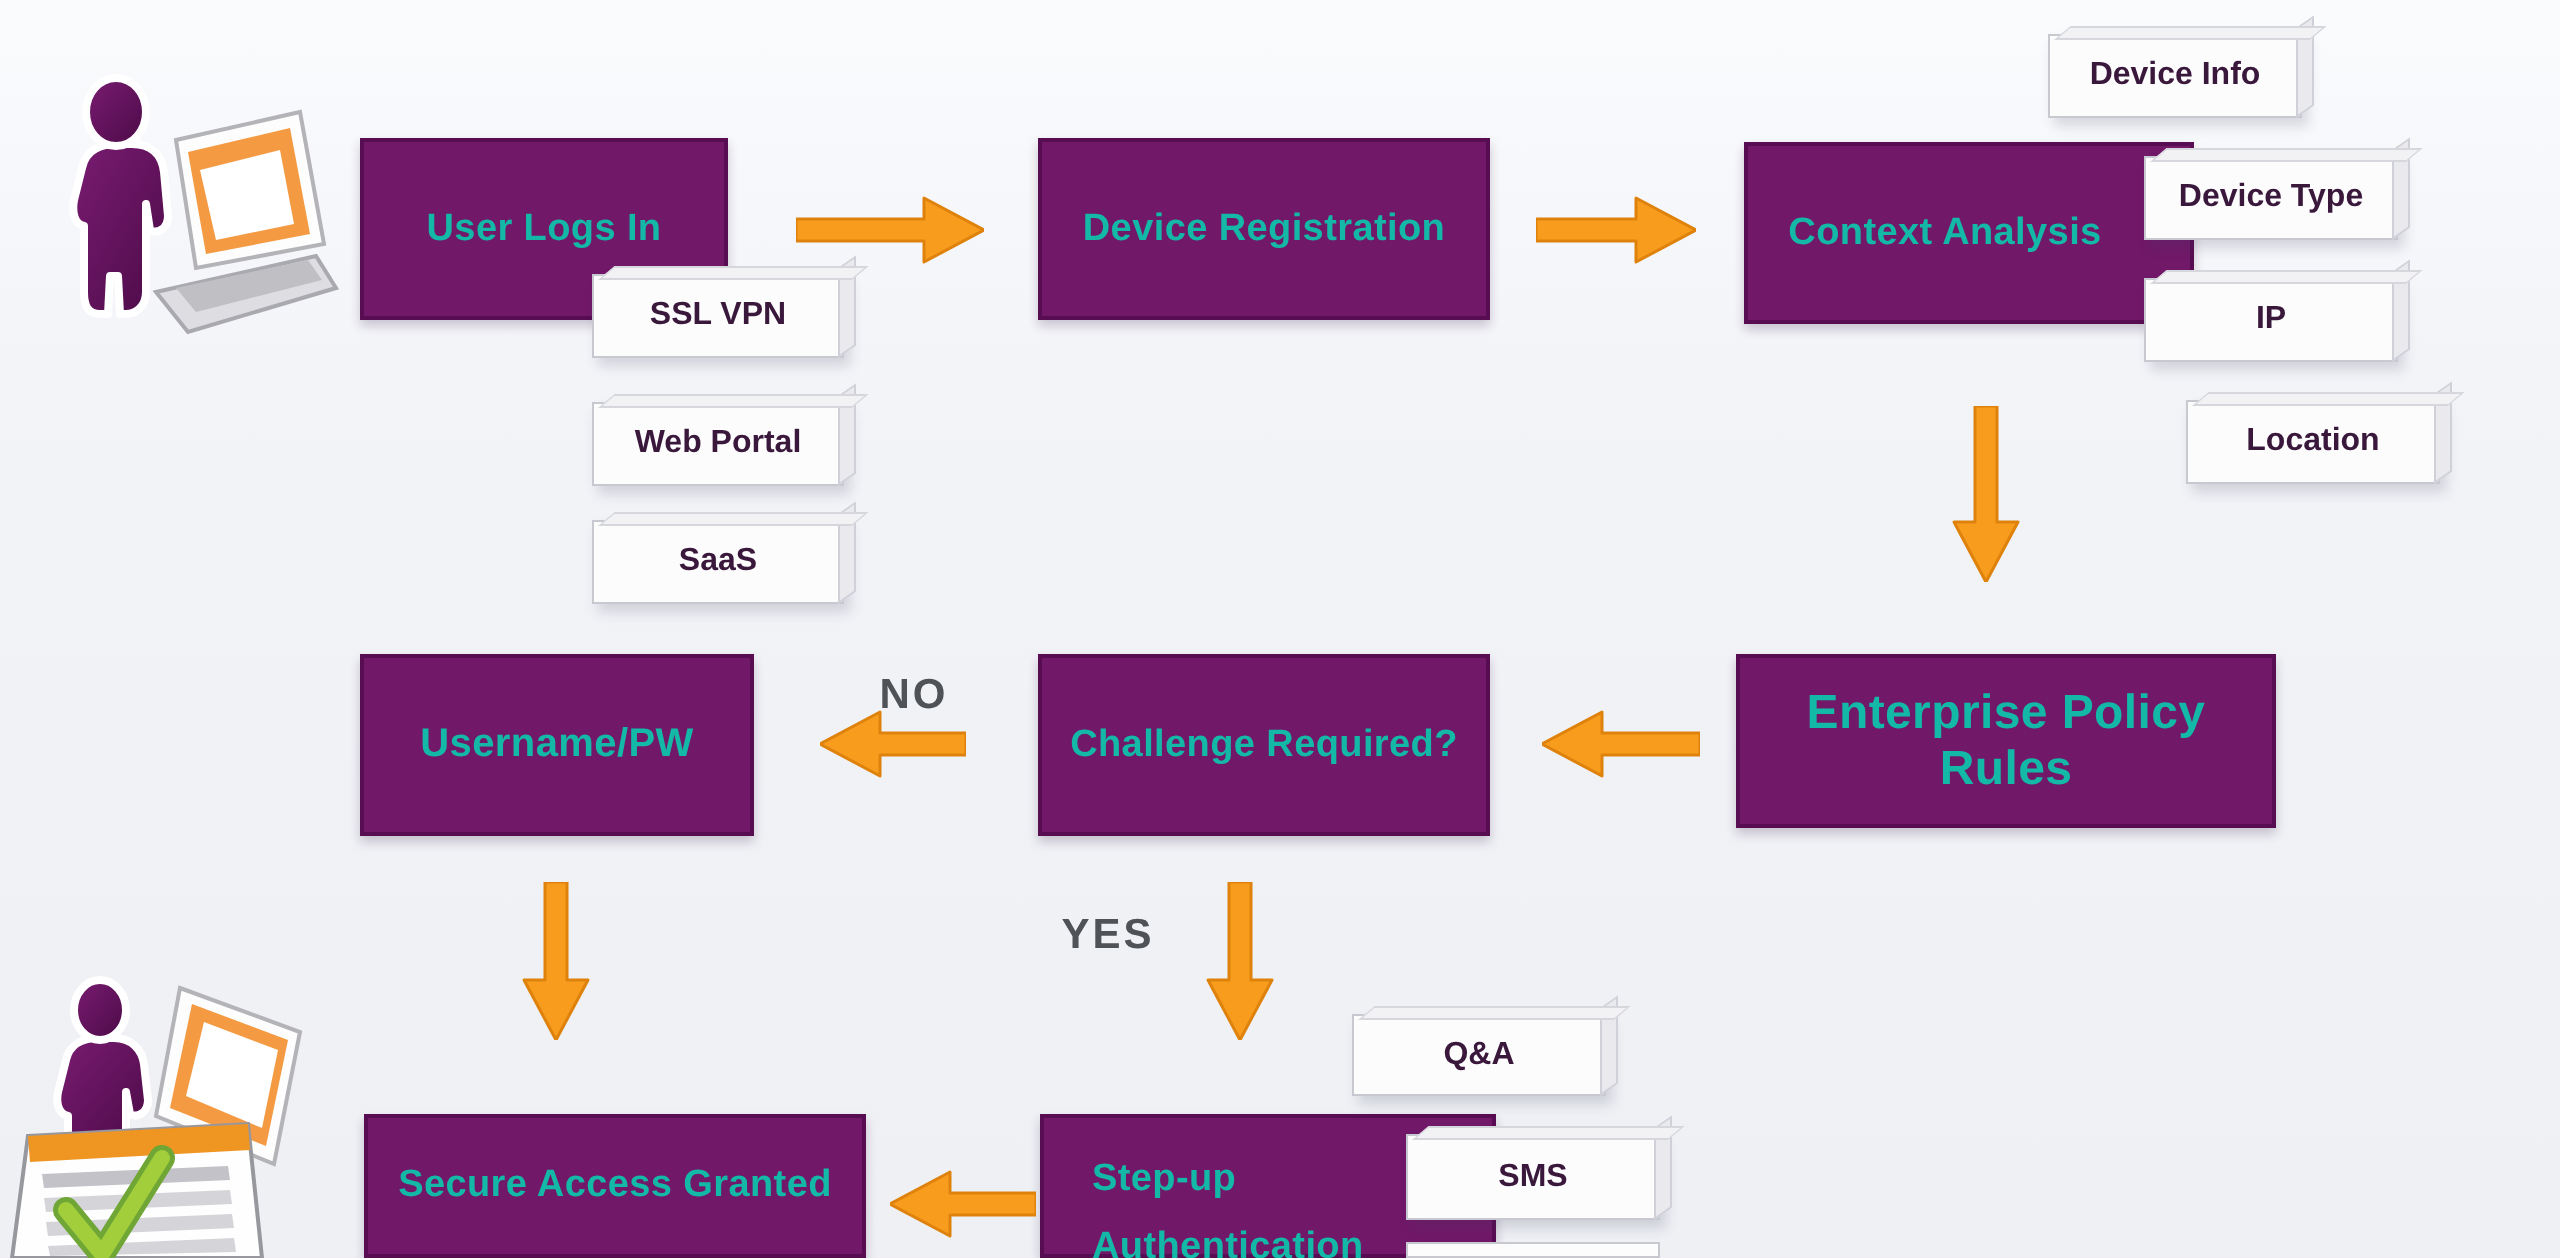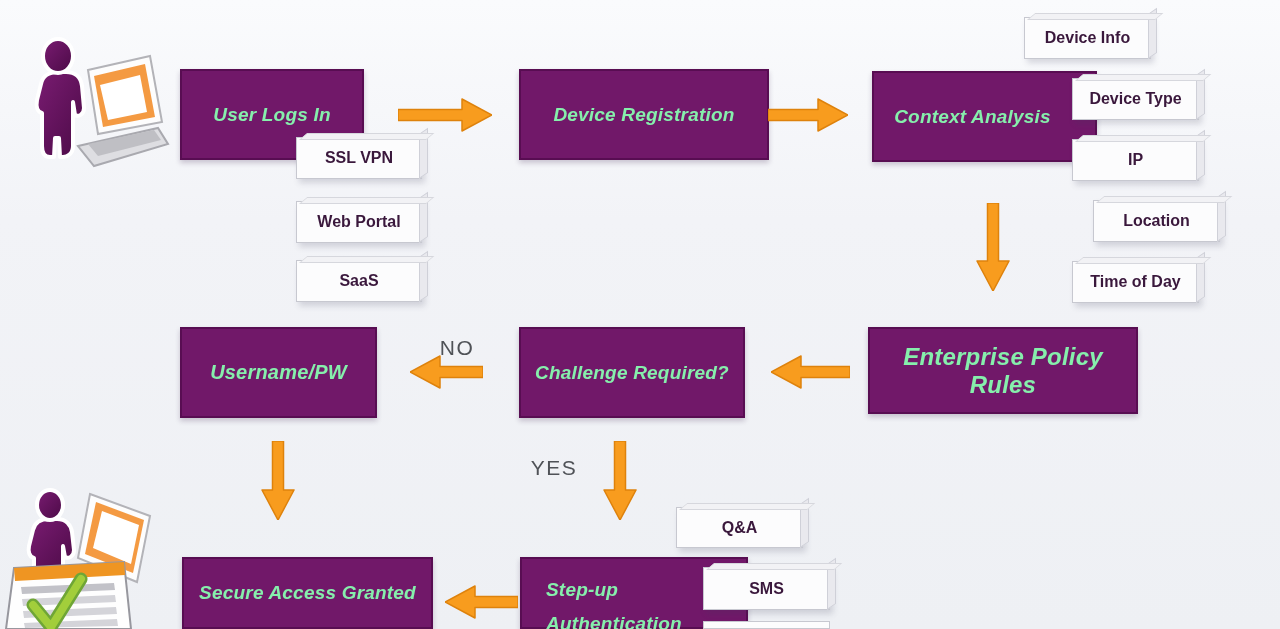--- a/index.html
+++ b/index.html
@@ -3,23 +3,23 @@
 <meta charset="utf-8">
 <style>
   html,body{margin:0;padding:0;background:#e8e9ee;}
   .stage{
     position:relative;width:1280px;height:629px;overflow:hidden;
     background:linear-gradient(180deg,#fafbfd 0%,#f2f3f7 35%,#eef0f4 100%);
     font-family:"Liberation Sans",sans-serif;
   }
   .pbox{
     position:absolute;background:#711869;border:2px solid #580d52;
-    color:#86efac;font-weight:bold;font-size:19px;letter-spacing:.2px;
+    color:#14b8a6;font-weight:bold;font-size:19px;letter-spacing:.2px;
     display:flex;align-items:center;justify-content:center;text-align:center;
-    box-shadow:0 3px 5px rgba(50,25,70,.22);z-index:1;box-sizing:border-box;font-style:italic;
+    box-shadow:0 3px 5px rgba(50,25,70,.22);z-index:1;box-sizing:border-box;
   }
   .pbox.step{display:block;text-align:left;padding:14px 0 0 24px;line-height:34px;}
   .chip{
     position:absolute;background:#fcfcfd;border:1px solid #c7c8d0;
     color:#3a183c;font-weight:bold;font-size:16px;
     display:flex;align-items:center;justify-content:center;text-align:center;
     box-shadow:3px 4px 6px rgba(60,60,90,.18);z-index:3;box-sizing:border-box;
   }
   .chip::before{ 
     content:"";position:absolute;top:-4px;right:-7px;width:7px;height:calc(100% + 3px);
@@ -30,21 +30,21 @@
     content:"";position:absolute;left:2px;right:-5px;top:-5px;height:5px;
     background:#f2f2f5;border:1px solid #d6d7dd;transform:skewX(-50deg);
     transform-origin:bottom;z-index:-1;
   }
   .chip.sliver{box-shadow:none;}
   .chip.sliver::before,.chip.sliver::after{display:none;}
   .arrow{position:absolute;z-index:2;}
   .arrow polygon{fill:#f89c1e;stroke:#de820c;stroke-width:1.5;stroke-linejoin:round;}
   .edge-label{
     position:absolute;z-index:2;color:#4f5257;font-size:21px;letter-spacing:1.5px;
-    font-weight:normal;text-align:center;
+    font-weight:bold;text-align:center;
   }
   .illus{position:absolute;z-index:2;}
 </style>
 </head>
 <body>
 
 <div class="stage">
 
   <svg class="illus" style="left:8px;top:18px" width="165" height="165" viewBox="0 0 165 165">
     <defs>
@@ -82,21 +82,21 @@
     <polygon points="21,109 114,105 115,112 22,116" fill="#c2c2c8"></polygon>
     <polygon points="22,121 115,117 116,124 23,128" fill="#d4d4d9"></polygon>
     <polygon points="23,133 116,129 117,136 24,140" fill="#d4d4d9"></polygon>
     <polygon points="24,145 117,141 118,148 25,150" fill="#d4d4d9"></polygon>
     <path d="M33 127 L51 149 L81 101" fill="none" stroke="#6fa636" stroke-width="13" stroke-linecap="round" stroke-linejoin="round"></path>
     <path d="M33 127 L51 149 L81 101" fill="none" stroke="#a2ce3b" stroke-width="8" stroke-linecap="round" stroke-linejoin="round"></path>
   </svg>
 
   <div class="pbox" style="left:180px;top:69px;width:184px;height:91px">User Logs In</div>
 
-  <div class="pbox" style="left:519px;top:69px;width:250px;height:91px">Device Registration</div>
+  <div class="pbox" style="left:519px;top:69px;width:226px;height:91px">Device Registration</div>
 
   <div class="pbox" style="left:872px;top:71px;width:225px;height:91px;padding-right:24px">Context Analysis</div>
 
   <div class="pbox" style="left:868px;top:327px;width:270px;height:87px;font-size:24px">Enterprise Policy Rules</div>
 
   <div class="pbox" style="left:519px;top:327px;width:226px;height:91px">Challenge Required?</div>
 
   <div class="pbox" style="left:180px;top:327px;width:197px;height:91px;font-size:20px">Username/PW</div>
 
   <div class="pbox" style="left:182px;top:557px;width:251px;height:72px">Secure Access Granted</div>
@@ -104,21 +104,20 @@
   <div class="pbox step" style="left:520px;top:557px;width:228px;height:72px">Step-up Authentication</div>
 
   <div class="chip" style="left:296px;top:137px;width:126px;height:42px">SSL VPN</div>
   <div class="chip" style="left:296px;top:201px;width:126px;height:42px">Web Portal</div>
   <div class="chip" style="left:296px;top:260px;width:126px;height:42px">SaaS</div>
 
   <div class="chip" style="left:1024px;top:17px;width:127px;height:42px">Device Info</div>
   <div class="chip" style="left:1072px;top:78px;width:127px;height:42px">Device Type</div>
   <div class="chip" style="left:1072px;top:139px;width:127px;height:42px">IP</div>
   <div class="chip" style="left:1093px;top:200px;width:127px;height:42px">Location</div>
-  <div class="chip" style="left:1072px;top:261px;width:127px;height:42px">Time of Day</div>
 
   <div class="chip" style="left:676px;top:507px;width:127px;height:41px">Q&amp;A</div>
   <div class="chip" style="left:703px;top:567px;width:127px;height:43px">SMS</div>
   <div class="chip sliver" style="left:703px;top:621px;width:127px;height:8px"></div>
 
   <svg class="arrow" style="left:398px;top:97px" width="94" height="36" viewBox="0 0 94 36">
     <polygon points="0,12.5 64,12.5 64,2 94,18 64,34 64,23.5 0,23.5"></polygon>
   </svg>
   <svg class="arrow" style="left:768px;top:97px" width="80" height="36" viewBox="0 0 80 36">
     <polygon points="0,12.5 50,12.5 50,2 80,18 50,34 50,23.5 0,23.5"></polygon>

